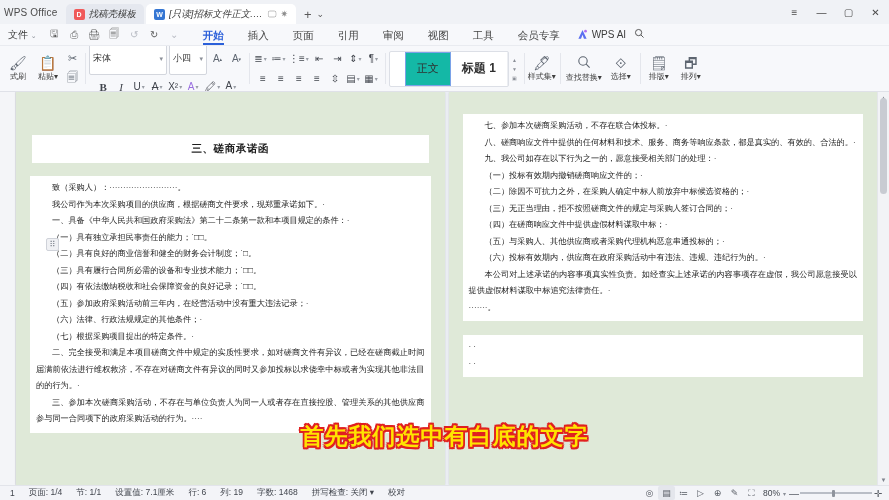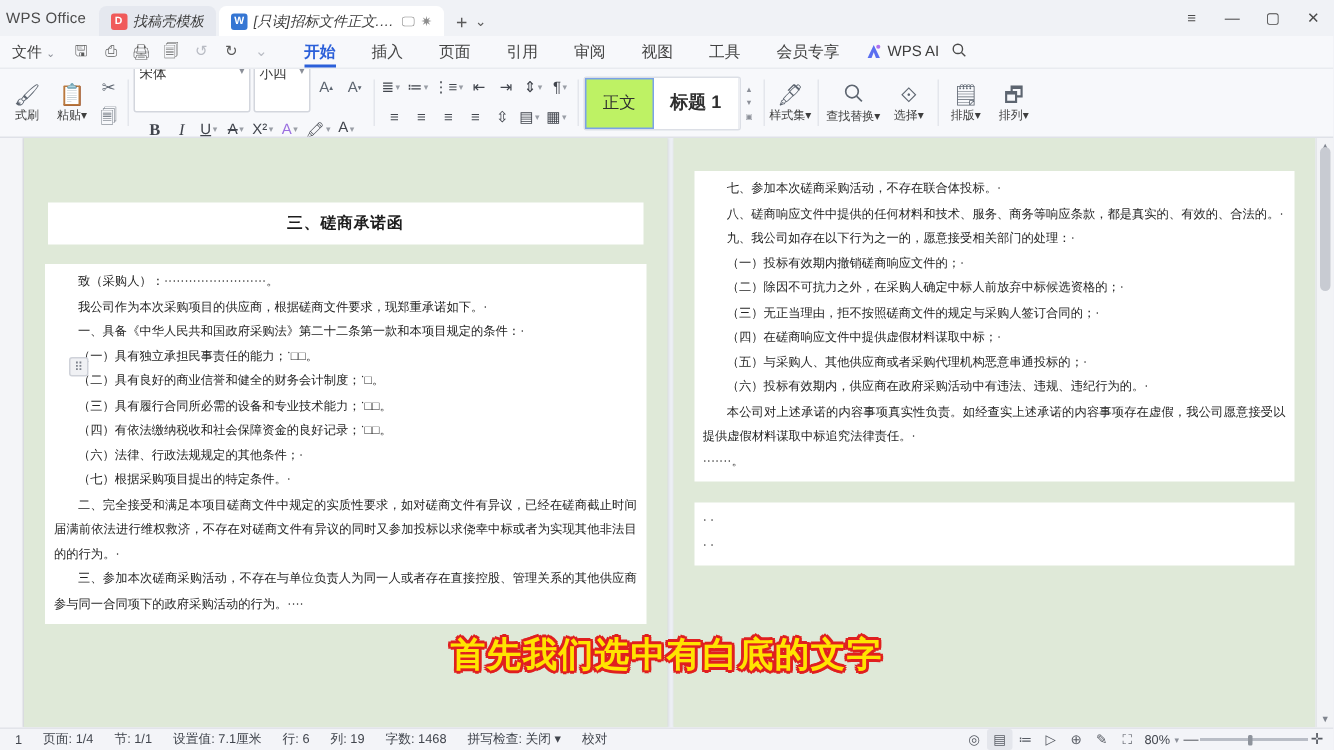--- a/index.html
+++ b/index.html
@@ -99,21 +99,21 @@
   .smallstack { display: flex; flex-direction: column; justify-content: center; gap: 2px; }
   .sbtn {
     width: 19px; height: 18px; display: flex; align-items: center;
     justify-content: center; font-size: 11px; color: #5d6570;
   }
 
   .fontgroup { display: flex; flex-direction: column; justify-content: center; gap: 3px; padding: 0 4px; }
   .fontrow1 { display: flex; align-items: center; gap: 2px; }
   .fsel {
     height: 33px; border: 1px solid #d3d6dd; background: #fff;
-    display: flex; justify-content: space-between;
+    display: flex; align-items: center; justify-content: space-between;
     font-size: 9px; color: #333; padding: 0 3px; border-radius: 2px;
   }
   .fsel .cv { font-size: 7px; color: #8b8f98; margin-left: 3px; }
   .fname { width: 78px; }
   .fsize { width: 38px; }
   .fontrow1 .mini-ico {
     width: 17px; height: 17px; display:flex; align-items:center;
     justify-content:center; font-size: 10px; color: #5d6570;
   }
   .fontrow2 { display: flex; align-items: center; gap: 1px; }
@@ -131,21 +131,21 @@
   .stylegroup { display: flex; align-items: center; padding: 0 4px; gap: 0; }
   .stylebox {
     display: flex; align-items: center; height: 36px;
     border: 1px solid #dcdfe6; background: #fff; border-radius: 2px;
   }
   .stylecell {
     display: flex; align-items: center; justify-content: center;
     height: 34px; padding: 0 11px; font-size: 11px; color: #2f2f2f;
     border-right: 1px solid #eceef2;
   }
-  .stylecell.sel { border: 1.5px solid #7aa2e8; background: #bef264; }
+  .stylecell.sel { border: 1.5px solid #7aa2e8; background: #14b8a6; margin-left: 15px; }
   .stylecell.h1 { font-weight: bold; font-size: 12px; }
   .stylecell.h2 { font-weight: bold; font-size: 11px; }
   .stylescroll {
     display: flex; flex-direction: column; justify-content: center;
     align-items: center; width: 11px; height: 36px; gap: 3px;
     font-size: 5px; color: #8b8f98;
   }
 
   .rightgroup { display: flex; align-items: center; }
 
@@ -502,20 +502,21 @@
           <div class="title-box">三、磋商承诺函</div>
           <div class="gap-line"></div>
           <div class="text-block">
             <p class="ind">致（采购人）：·························。</p>
             <p class="ind">我公司作为本次采购项目的供应商，根据磋商文件要求，现郑重承诺如下。·</p>
             <p class="ind">一、具备《中华人民共和国政府采购法》第二十二条第一款和本项目规定的条件：·</p>
             <p class="ind">（一）具有独立承担民事责任的能力；˙□□。</p>
             <p class="ind">（二）具有良好的商业信誉和健全的财务会计制度；˙□。</p>
             <p class="ind">（三）具有履行合同所必需的设备和专业技术能力；˙□□。</p>
             <p class="ind">（四）有依法缴纳税收和社会保障资金的良好记录；˙□□。</p>
+            <p class="ind">（五）参加政府采购活动前三年内，在经营活动中没有重大违法记录；·</p>
             <p class="ind">（六）法律、行政法规规定的其他条件；·</p>
             <p class="ind">（七）根据采购项目提出的特定条件。·</p>
             <p class="ind">二、完全接受和满足本项目磋商文件中规定的实质性要求，如对磋商文件有异议，已经在磋商截止时间届满前依法进行维权救济，不存在对磋商文件有异议的同时又参加投标以求侥幸中标或者为实现其他非法目的的行为。·</p>
             <p class="ind">三、参加本次磋商采购活动，不存在与单位负责人为同一人或者存在直接控股、管理关系的其他供应商参与同一合同项下的政府采购活动的行为。····</p>
           </div>
         </div>
       </div>
 
       <div class="page right">
         <div class="doc-body r-col">

